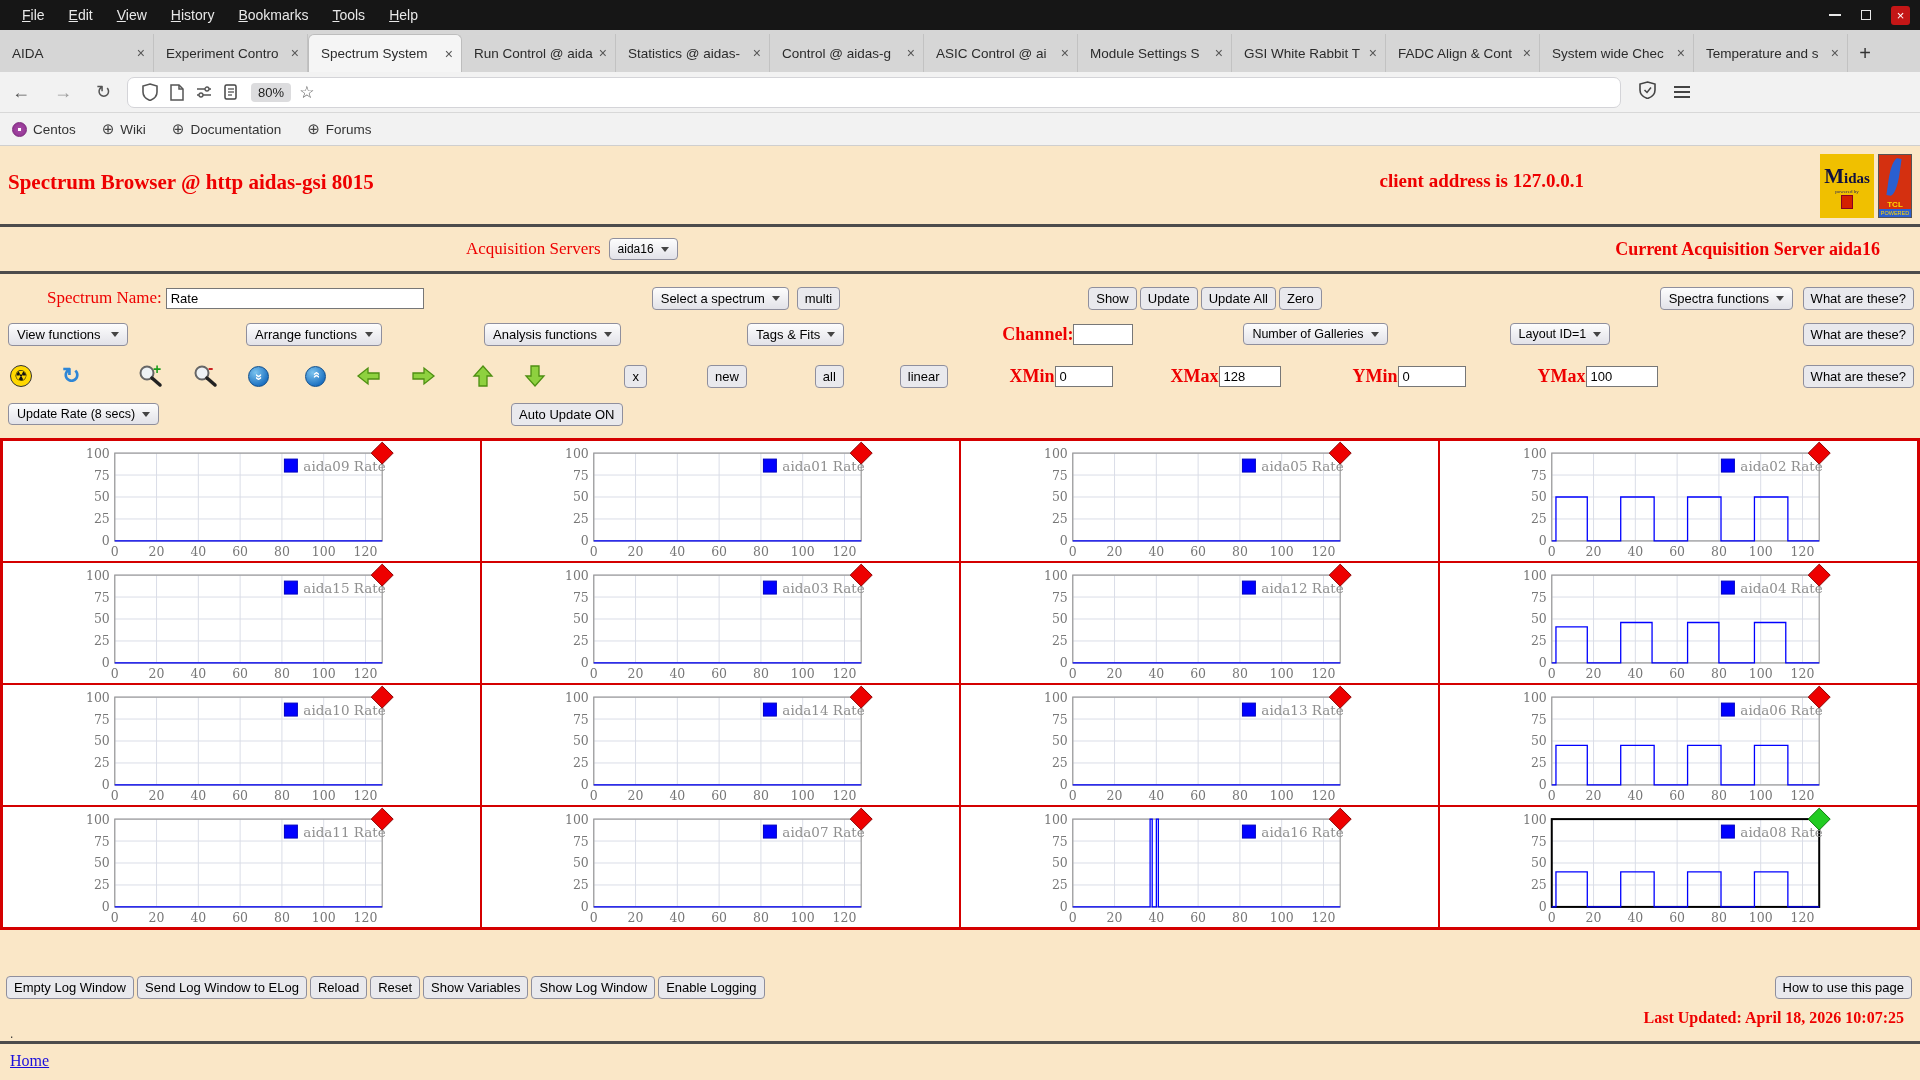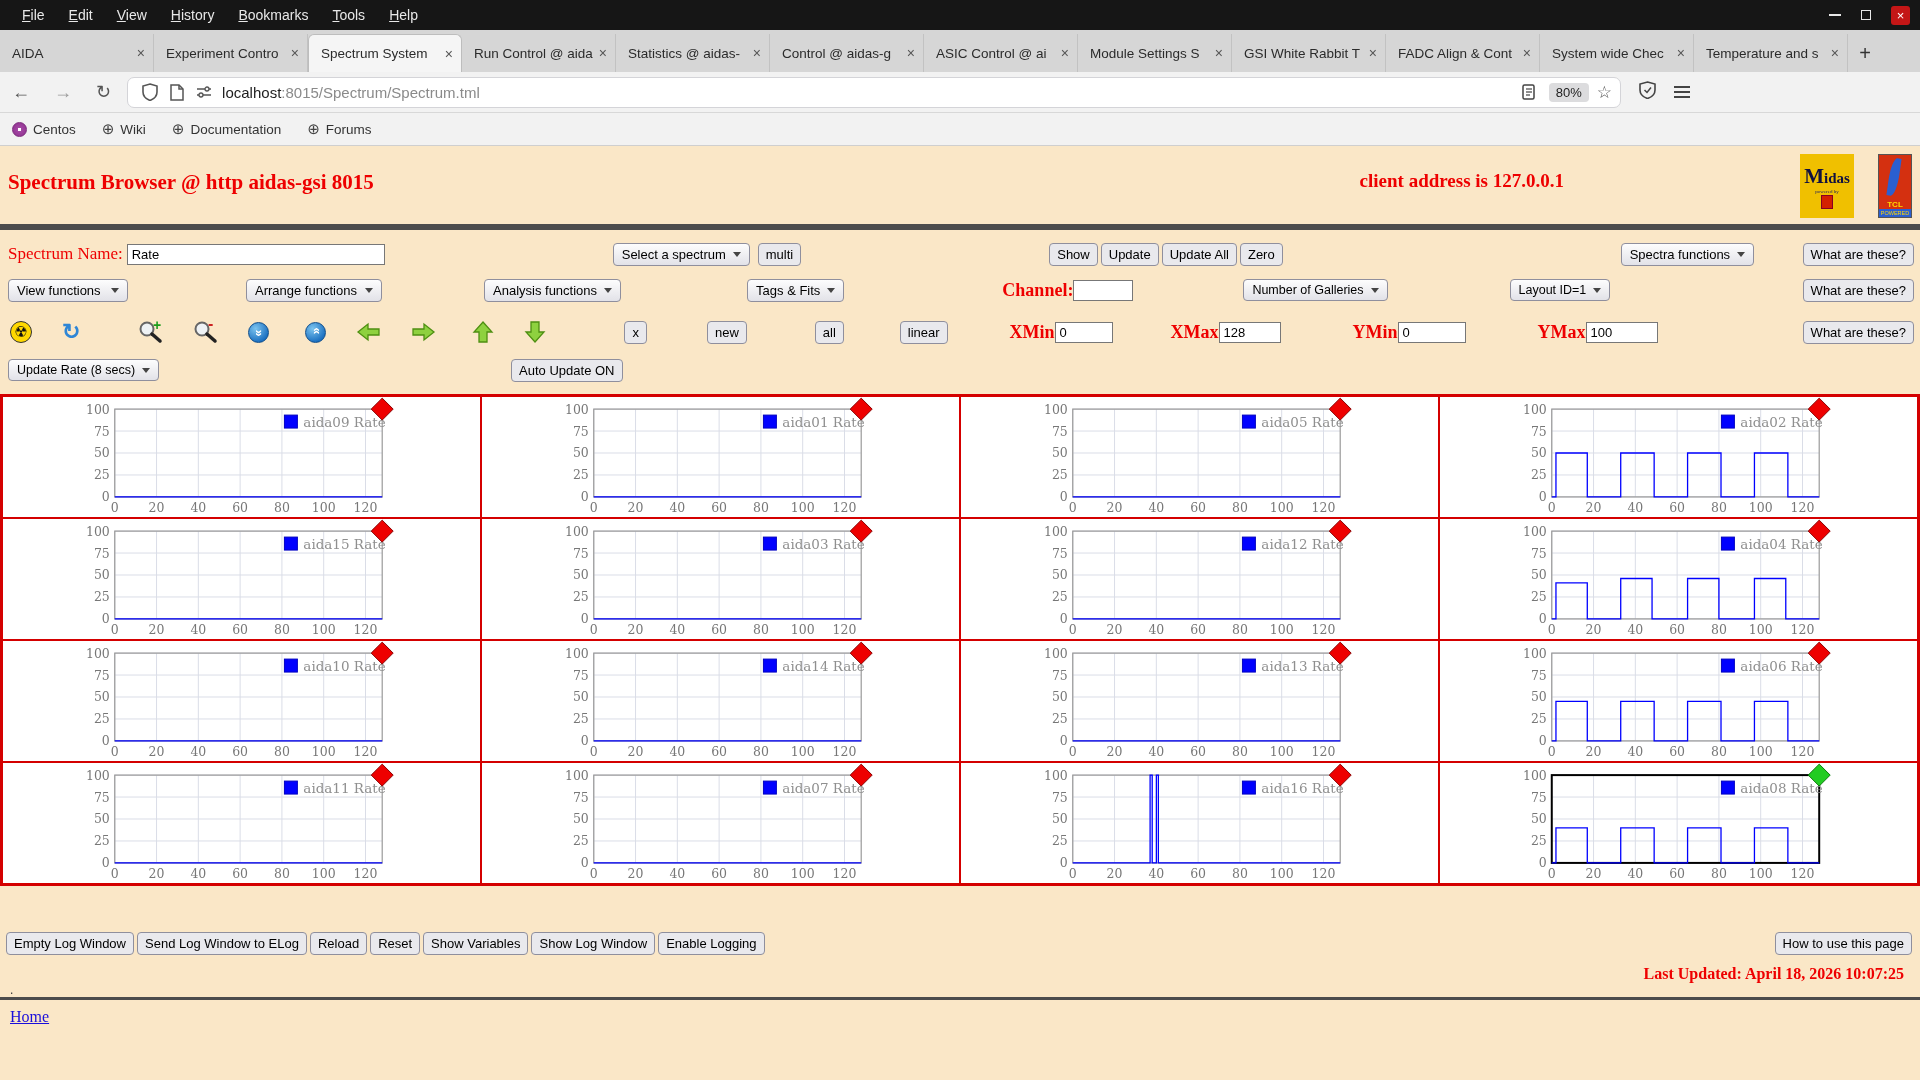--- a/index.html
+++ b/index.html
@@ -41,21 +41,21 @@
   .centos-icon { width:15px; height:15px; border-radius:50%; background:radial-gradient(circle,#fff 18%, #a347a3 20%, #8e2f8e); border:1px solid #7c2a7c; }
 
   
   #page { background:#fae7c7; height:976px; }
   .rlabel { color:#ee0000; font-family:"Liberation Serif",serif; }
   .rule { height:3px; background:#4c4c4c; border:none; margin:0; }
 
   #header-row { display:flex; align-items:flex-start; padding:8px 8px 2px 8px; height:78px; }
   #page-title { font-size:21px; font-weight:bold; padding-top:16px; }
   #client-address { font-size:19px; font-weight:bold; margin-left:auto; margin-right:190px; padding-top:16px; }
-  #logos { display:flex; gap:24px;padding-left:46px; }
+  #logos { display:flex; gap:4px;padding-left:46px; }
   #midas-logo { width:54px; height:64px; background:#f0c000; display:flex; flex-direction:column; align-items:center; justify-content:center; font-family:"Liberation Serif",serif; }
   #midas-logo .m-title { color:#101040; font-size:15px; font-weight:bold; }
   #midas-logo .m-title::first-letter { font-size:21px; }
   #midas-logo .m-sub { font-size:5px; color:#202060; }
   #midas-logo .m-flame { width:12px; height:14px; background:#d42000; border:1px solid #802; margin-top:1px; }
   #tcl-logo { width:34px; height:64px; background:#d43010; border:1px solid #555; display:flex; flex-direction:column; align-items:center; justify-content:flex-end; position:relative; }
   #tcl-logo .t-feather { position:absolute; top:3px; left:10px; width:10px; height:38px; background:#2b5fd0; border-radius:60% 0 60% 0; transform:rotate(8deg); }
   #tcl-logo .t-title { color:#ffd800; font-size:8px; font-weight:bold; }
   #tcl-logo .t-banner { width:100%; background:#2b5fd0; color:#ffd800; font-size:5.5px; text-align:center; padding:1px 0; }
 
@@ -64,21 +64,21 @@
   #acq-row .sel { margin-left:8px; }
   #current-server { font-size:18px; font-weight:bold; margin-left:auto; margin-right:40px; }
 
   .ctl-row { display:flex; align-items:center; padding-left:8px; }
   .sel { display:inline-flex; align-items:center; justify-content:space-between; background:linear-gradient(#fdfdfd,#e2e2e8); border:1px solid #8f8f9d; border-radius:4px; padding:3px 8px; font-size:13px; color:#000; white-space:nowrap; }
   .sel::after { content:""; border-left:4px solid transparent; border-right:4px solid transparent; border-top:5px solid #444; margin-left:7px; }
   .btn { background:#e9e9ed; border:1px solid #8f8f9d; border-radius:4px; padding:3px 7px; font-size:13px; color:#000; white-space:nowrap; }
   .ipt { background:#fff; border:1px solid #777; font-size:13px; padding:1px 4px; height:21px; }
   .btn-group { display:flex; gap:3px; }
 
-  #name-row { margin-top:10px; height:28px; }
+  #name-row { margin-top:10px; height:28px;margin-left:39px; }
   #func-row { margin-top:8px; height:28px; }
   #icons-row { margin-top:8px; height:40px; padding-left:10px; }
   #rate-row { margin-top:2px; height:32px; }
   .num-label { font-size:18px; font-weight:bold; }
   .icon { display:inline-flex; align-items:center; justify-content:center; }
   .radioactive { width:22px; height:22px; border-radius:50%; background:#ffd800; color:#111; font-size:15px; border:1px solid #333; }
   .refresh { color:#2e86d6; font-size:22px; font-weight:bold; }
   .sphere { width:21px; height:21px; border-radius:50%; background:radial-gradient(circle at 35% 30%,#7cc4ef,#1a6fc0 75%); border:1px solid #0d4d8c; }
   .sphere span { color:#fff; font-weight:bold; font-size:12px; letter-spacing:-2px; }
   .rot90 { transform:rotate(90deg); }
@@ -186,21 +186,20 @@
         </svg>
     </span>
     <span class="url-icon">
       <svg width="16" height="12" viewBox="0 0 16 12">
           <line x1="1" y1="3" x2="15" y2="3" stroke="#555" stroke-width="1.5"></line>
           <circle cx="11" cy="3" r="2" fill="#f2f2f2" stroke="#555" stroke-width="1.3"></circle>
           <line x1="1" y1="9" x2="15" y2="9" stroke="#555" stroke-width="1.5"></line>
           <circle cx="5" cy="9" r="2" fill="#f2f2f2" stroke="#555" stroke-width="1.3"></circle>
         </svg>
     </span>
-    <span id="url-text"><span>localhost</span><span class="url-rest">:8015/Spectrum/Spectrum.tml</span></span>
     <span class="url-icon">
       <svg width="13" height="16" viewBox="0 0 13 16">
           <rect x="1" y="1" width="11" height="14" rx="1.5" fill="none" stroke="#444" stroke-width="1.5"></rect>
           <line x1="4" y1="5" x2="10" y2="5" stroke="#444" stroke-width="1.2"></line>
           <line x1="4" y1="8" x2="10" y2="8" stroke="#444" stroke-width="1.2"></line>
           <line x1="4" y1="11" x2="8" y2="11" stroke="#444" stroke-width="1.2"></line>
         </svg>
     </span>
     <span class="zoom-pill">80%</span>
     <span class="star">☆</span>
@@ -250,20 +249,27 @@
       <div id="tcl-logo">
         <span class="t-feather"></span>
         <span class="t-title">TCL</span>
         <span class="t-banner">POWERED</span>
       </div>
     </div>
   </div>
 
   <hr class="rule">
 
+  <div id="acq-row">
+    <span id="acq-label" class="rlabel">Acquisition Servers</span>
+    <span class="sel" style="font-size:12px;">
+        <span>aida16</span>
+      </span>
+    <span id="current-server" class="rlabel">Current Acquisition Server aida16</span>
+  </div>
 
   <hr class="rule">
 
   <div id="name-row" class="ctl-row">
     <span class="rlabel" style="font-size:17px;">Spectrum Name:</span>
     <input class="ipt" style="width: 258px; margin-left: 4px;" value="Rate">
     <span class="sel" style="margin-left:228px; min-width:118px;">
         <span>Select a spectrum</span>
       </span>
     <button class="btn" style="margin-left:8px;">multi</button>

